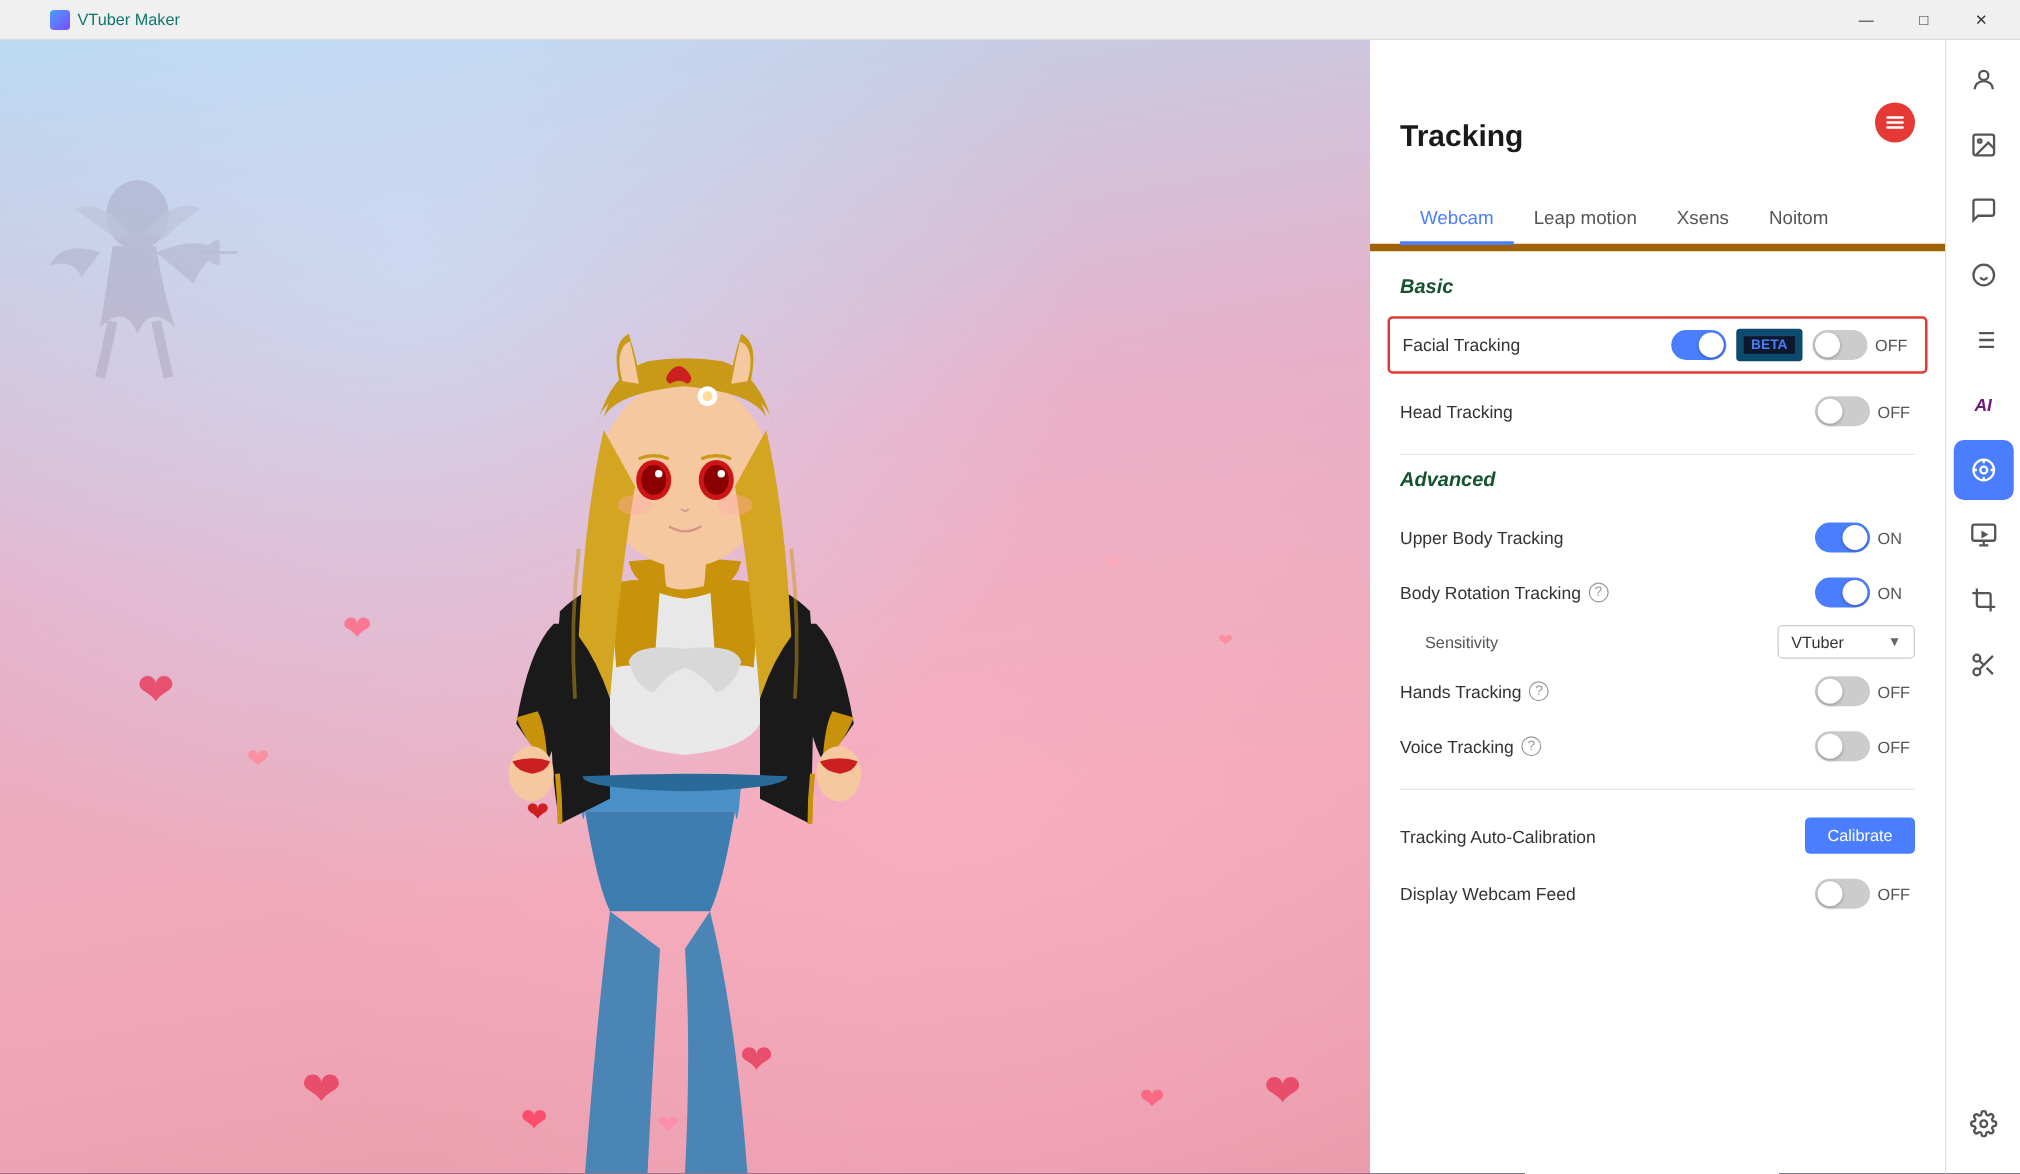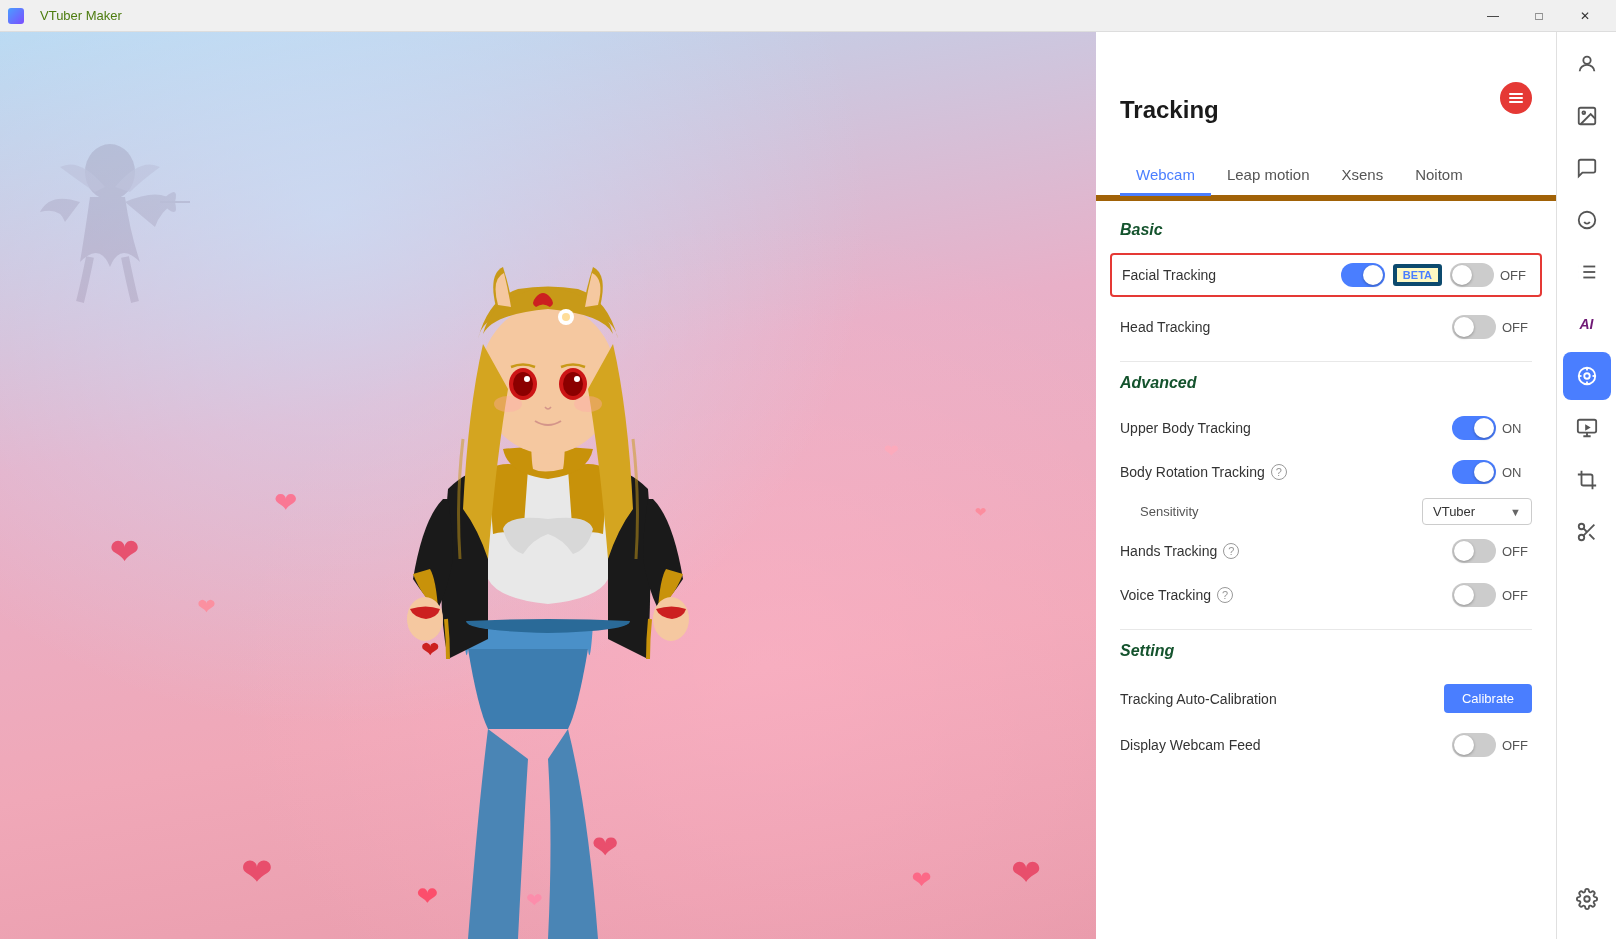--- a/index.html
+++ b/index.html
@@ -20,23 +20,24 @@
       display: flex;
       align-items: center;
       justify-content: space-between;
       padding: 0 8px;
       flex-shrink: 0;
       border-bottom: 1px solid #ddd;
     }
     .titlebar-left {
       display: flex;
       align-items: center;
-      gap: 16px;
+      gap: 6px;
       font-size: 13px;
-      color: #4d7c0f;
+      color: #0f766e;
+      margin-left: 32px;
     }
     .titlebar-icon {
       width: 16px;
       height: 16px;
       background: linear-gradient(135deg, #4a9eff, #7c4dff);
       border-radius: 3px;
     }
     .titlebar-controls {
       display: flex;
       gap: 0;
@@ -262,22 +263,22 @@
       box-shadow: 0 1px 3px rgba(0,0,0,0.3);
     }
     .toggle-track.on .toggle-thumb { left: 22px; }
     .toggle-label {
       font-size: 13px;
       color: #555;
       min-width: 30px;
     }
 
     .beta-badge {
-      background: #fef9c3;
-      border: 4px solid #0c4a6e;
+      background: #0f172a;
+      border: 6px solid #0c4a6e;
       color: #4a7eff;
       font-size: 11px;
       padding: 1px 6px;
       border-radius: 3px;
       font-weight: 600;
     }
 
     .divider {
       border: none;
       border-top: 1px solid #e8e8e8;
@@ -649,21 +650,20 @@
                 <div class="toggle-thumb"></div>
               </div>
             </div>
             <span class="toggle-label">OFF</span>
           </div>
         </div>
       </div>
 
       <hr class="divider">
 
-      <div class="section-title" style="margin-top:8px;">Setting</div>
 
       <div class="setting-row">
         <span class="setting-label">Tracking Auto-Calibration</span>
         <button class="calibrate-btn">Calibrate</button>
       </div>
 
       <div class="setting-row">
         <span class="setting-label">Display Webcam Feed</span>
         <div class="setting-right">
           <div class="toggle-wrap">

